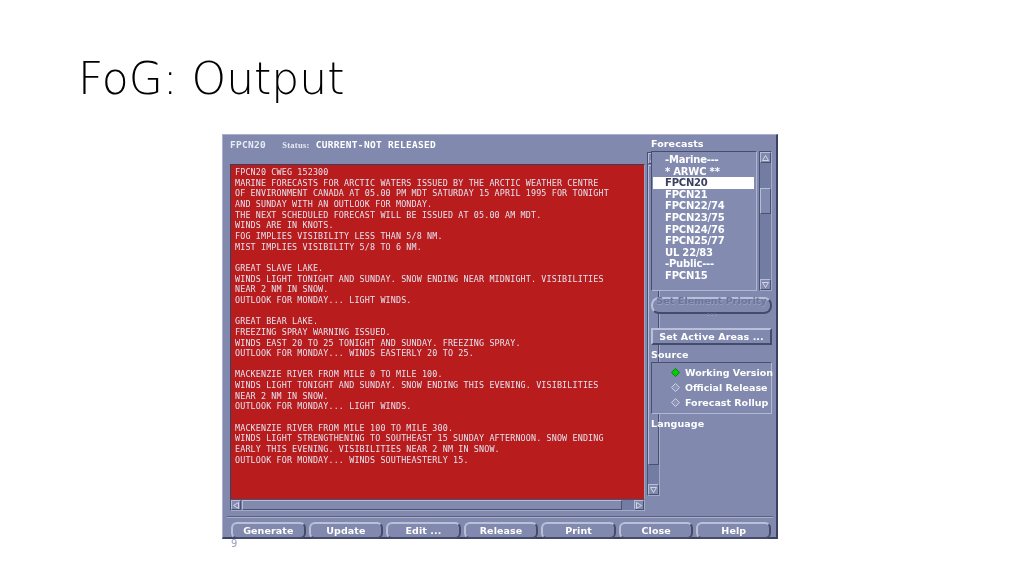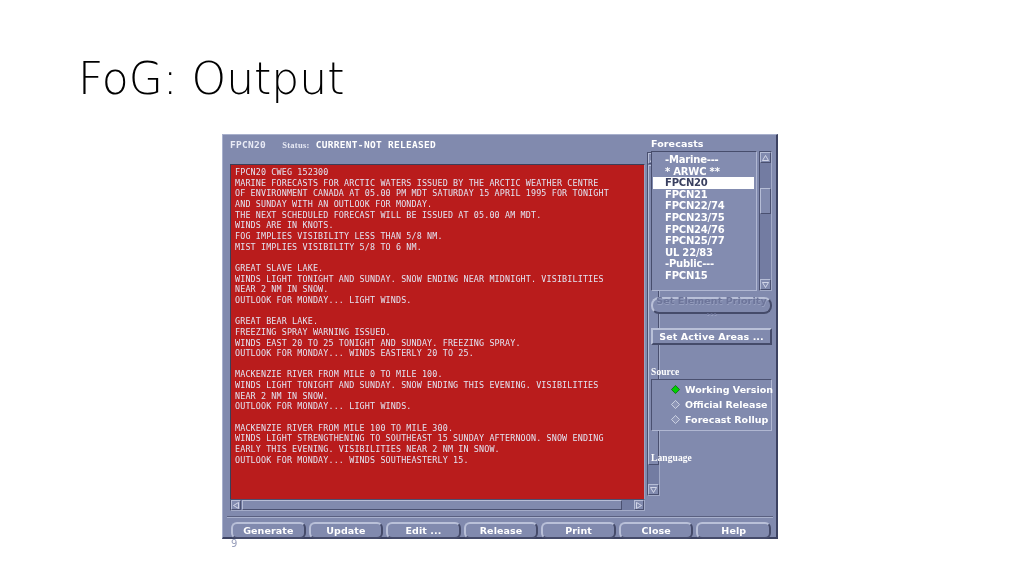--- a/index.html
+++ b/index.html
@@ -257,21 +257,21 @@
     justify-content: center;
     letter-spacing: 0.1px;
     cursor: default;
     text-align: center;
   }
   .btn.disabled { color: #6d759a; text-shadow: 0.5px 0.5px 0 #98a0c0; border-radius: 8px; }
 
   #btn-priority { width: 121px; height: 17px; margin-top: 6px; }
   #btn-active-areas { width: 121px; height: 17px; margin-top: 14px; }
 
-  .radio-group-label { margin-top: 22px; font-family: Liberation Serif, serif; }
+  .radio-group-label { margin-top: 4px; }
   .radio-box {
     width: 121px;
     background: #818aae;
     border-top: 1px solid #4a5070;
     border-left: 1px solid #4a5070;
     border-right: 1px solid #b0b7d2;
     border-bottom: 1px solid #b0b7d2;
     box-sizing: border-box;
     padding: 2px 0 3px 14px;
   }

